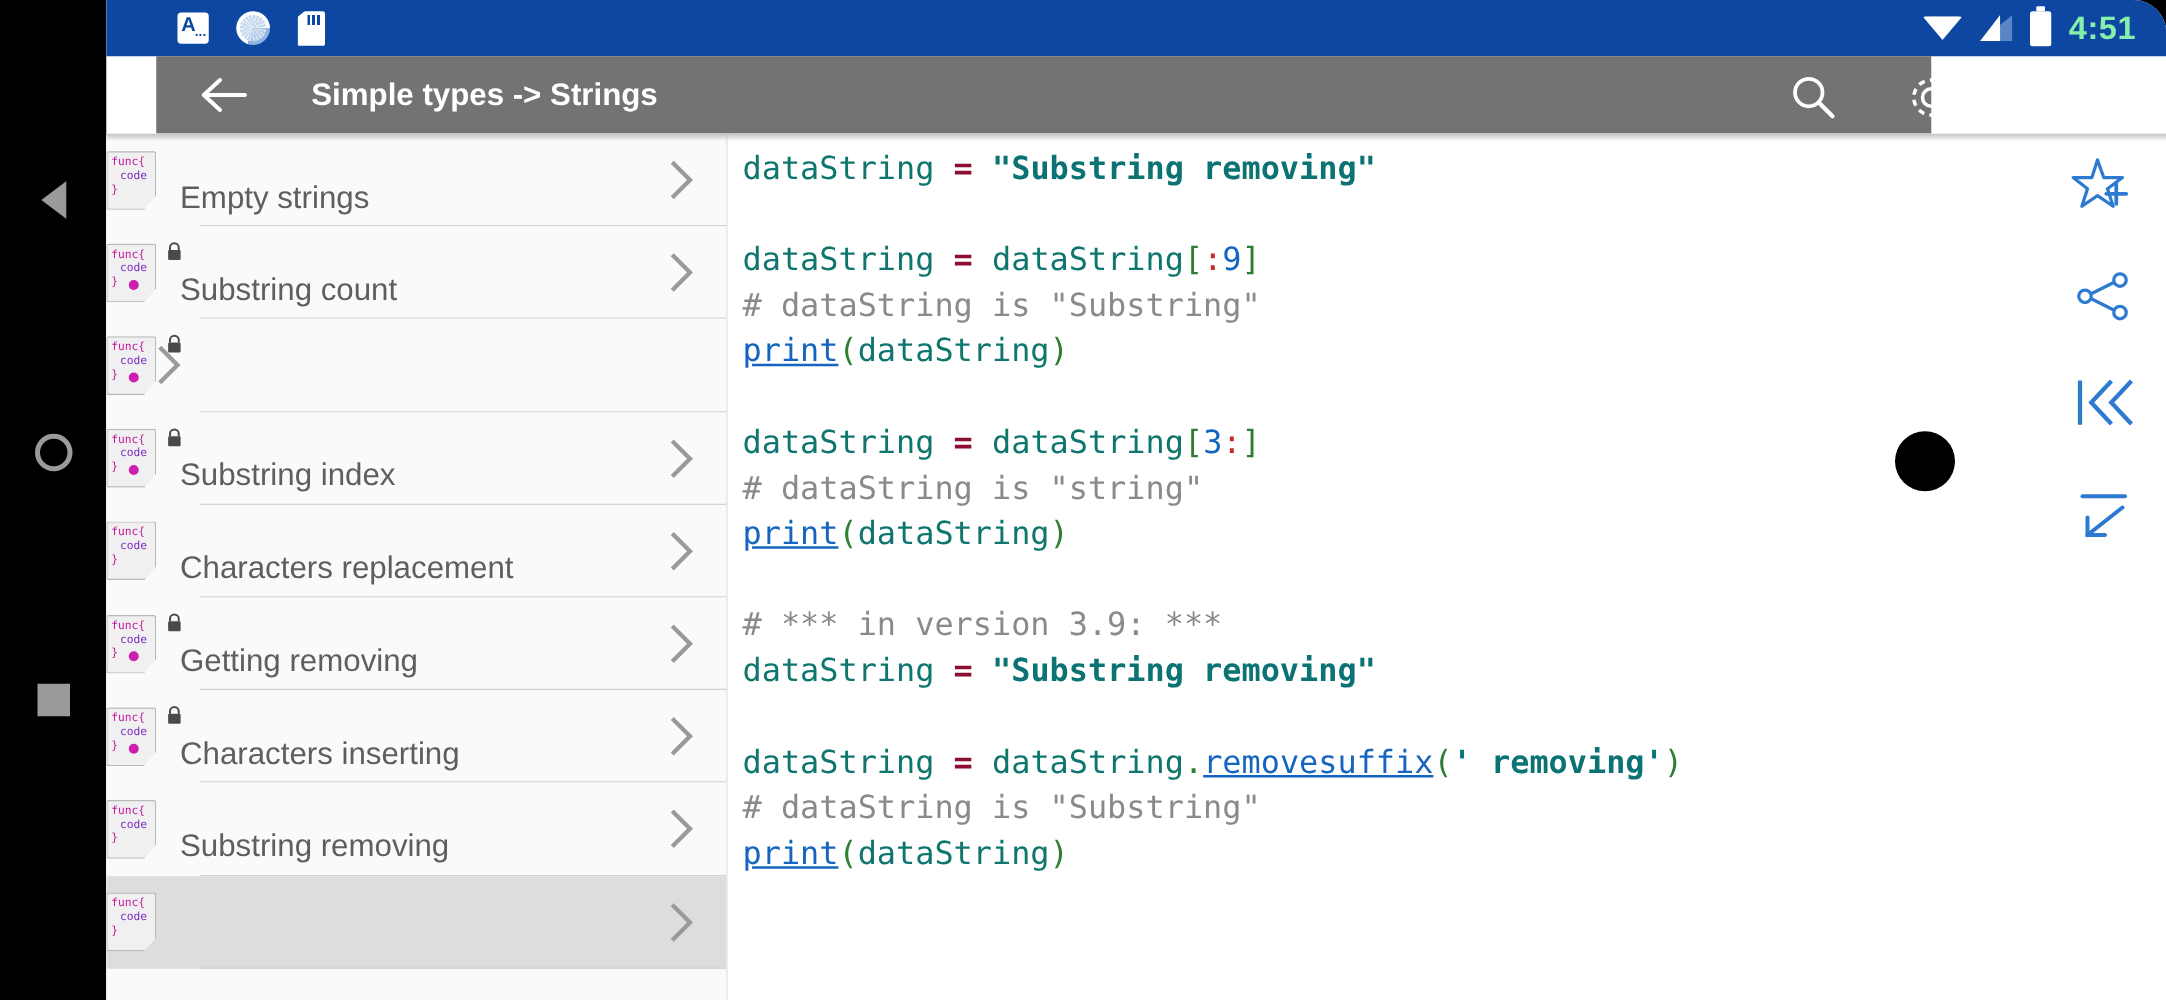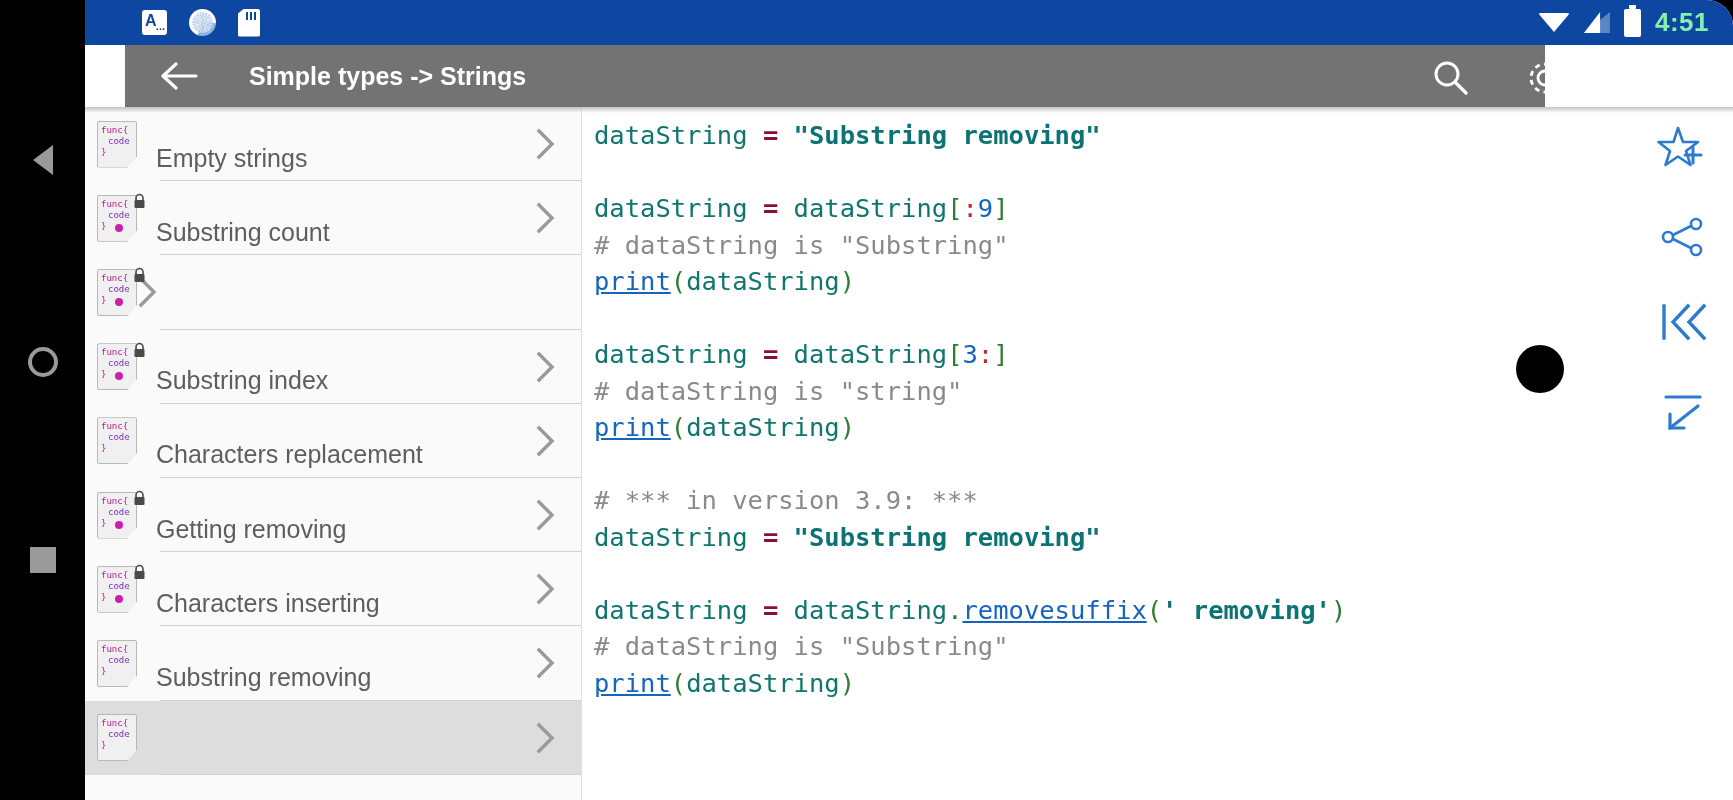--- a/index.html
+++ b/index.html
@@ -69,21 +69,21 @@
              background:#ffffff; }
   #divider-shadow { position:absolute; left:0; top:107px; width:1648px; height:6px;
              background:linear-gradient(#c3c3c3,rgba(255,255,255,0)); pointer-events:none; }
 
   
   #list-pane { position:absolute; left:0; top:0; width:497px; height:693px;
                background:#fafafa; border-right:1px solid #e0e0e0; overflow:hidden; }
   .list-row { position:relative; height:74.2px; display:flex; align-items:center; background:#fafafa; }
   .list-row.selected { background:#dddddd; }
   .row-sep { position:absolute; left:75px; right:0; bottom:0; height:1px; background:#d2d2d2; }
-  .doc-ic { position:relative; width:40px; height:47px; margin-left:12px; flex:0 0 auto;
+  .doc-ic { position:relative; width:40px; height:47px; margin-left:0; flex:0 0 auto;
             background:#f0f0f0; border:1px solid #b8b8b8; border-radius:2px;
             clip-path:polygon(0 0,100% 0,100% 76%,76% 100%,0 100%); }
   .doc-ic .l1,.doc-ic .l2,.doc-ic .l3 { position:absolute; left:3px; font-size:9px;
             font-family:"DejaVu Sans Mono",monospace; color:#c2189b; line-height:10px; }
   .doc-ic .l1 { top:3px; } .doc-ic .l2 { top:14px; left:10px; color:#7b2bbf; } .doc-ic .l3 { top:25px; }
   .doc-ic .dot { position:absolute; left:17px; top:28px; width:8px; height:8px; border-radius:50%;
             background:#cc1fae; }
   .lock-ic { position:absolute; left:47px; top:12px; width:15px; height:16px; }
   .row-label { margin-left:19px; font-size:25px; color:#5e5e5e; flex:1 1 auto;margin-top:28px; }
   .chevron { margin-right:24px; width:22px; height:32px; flex:0 0 auto; }

